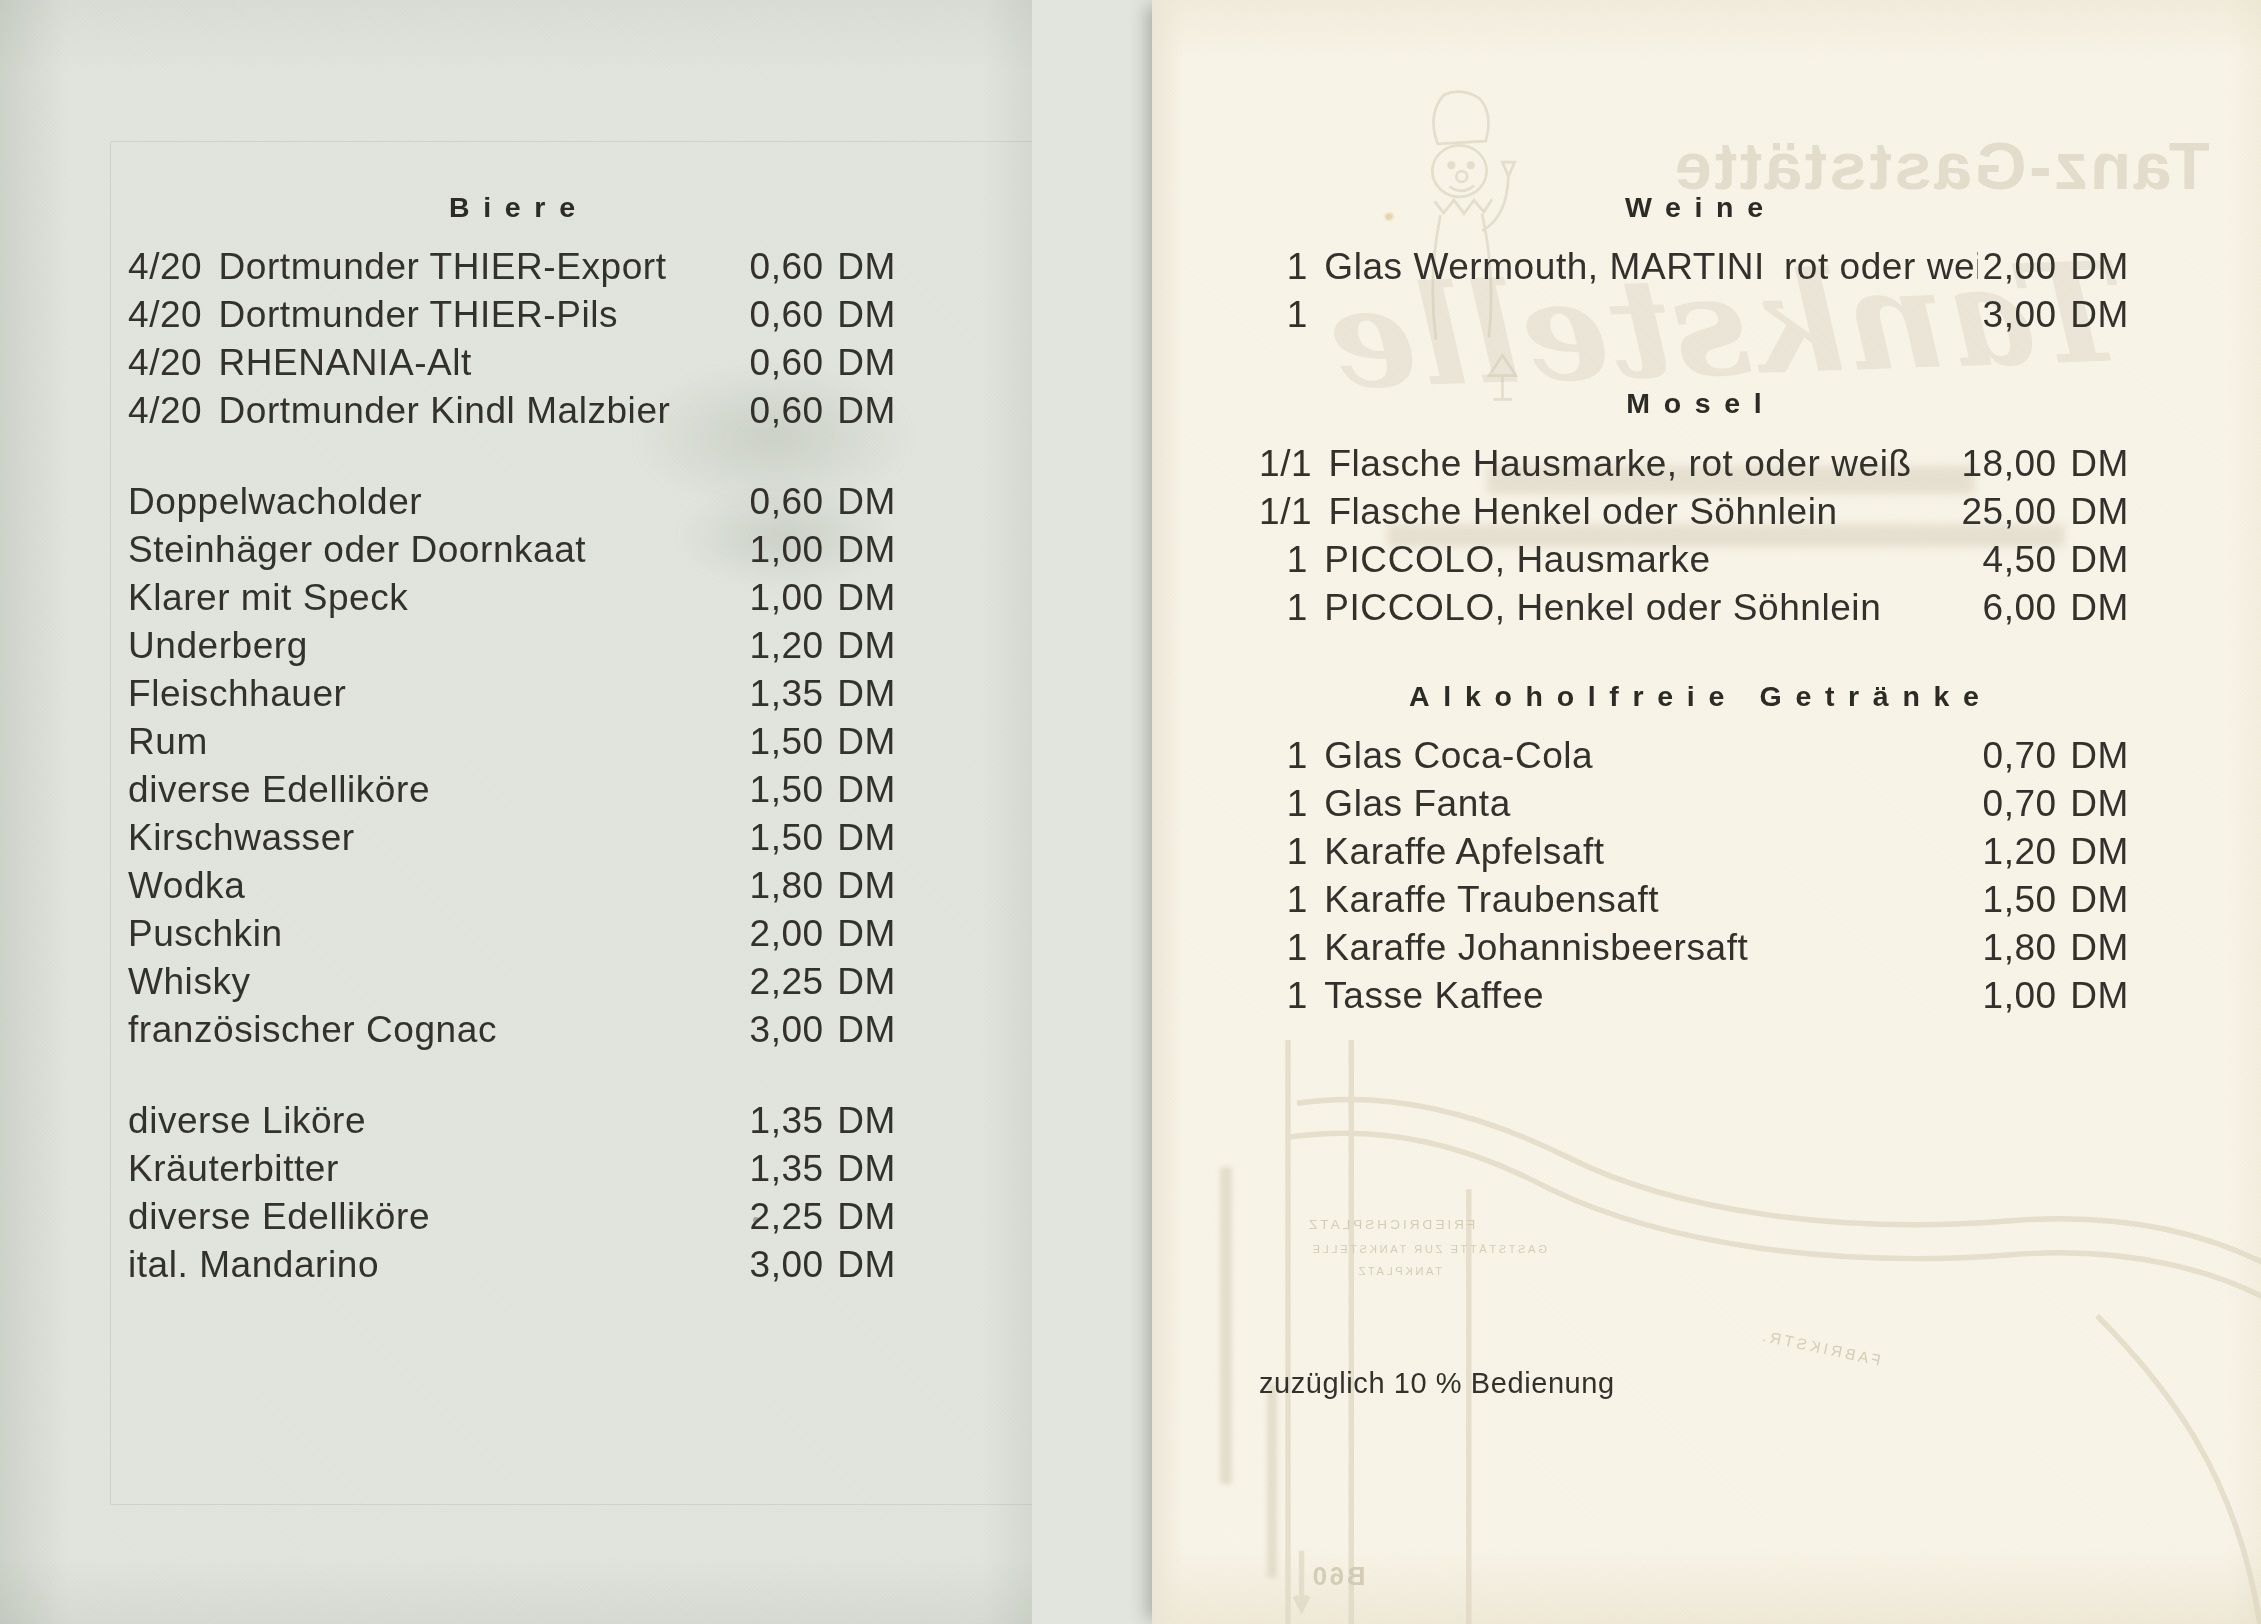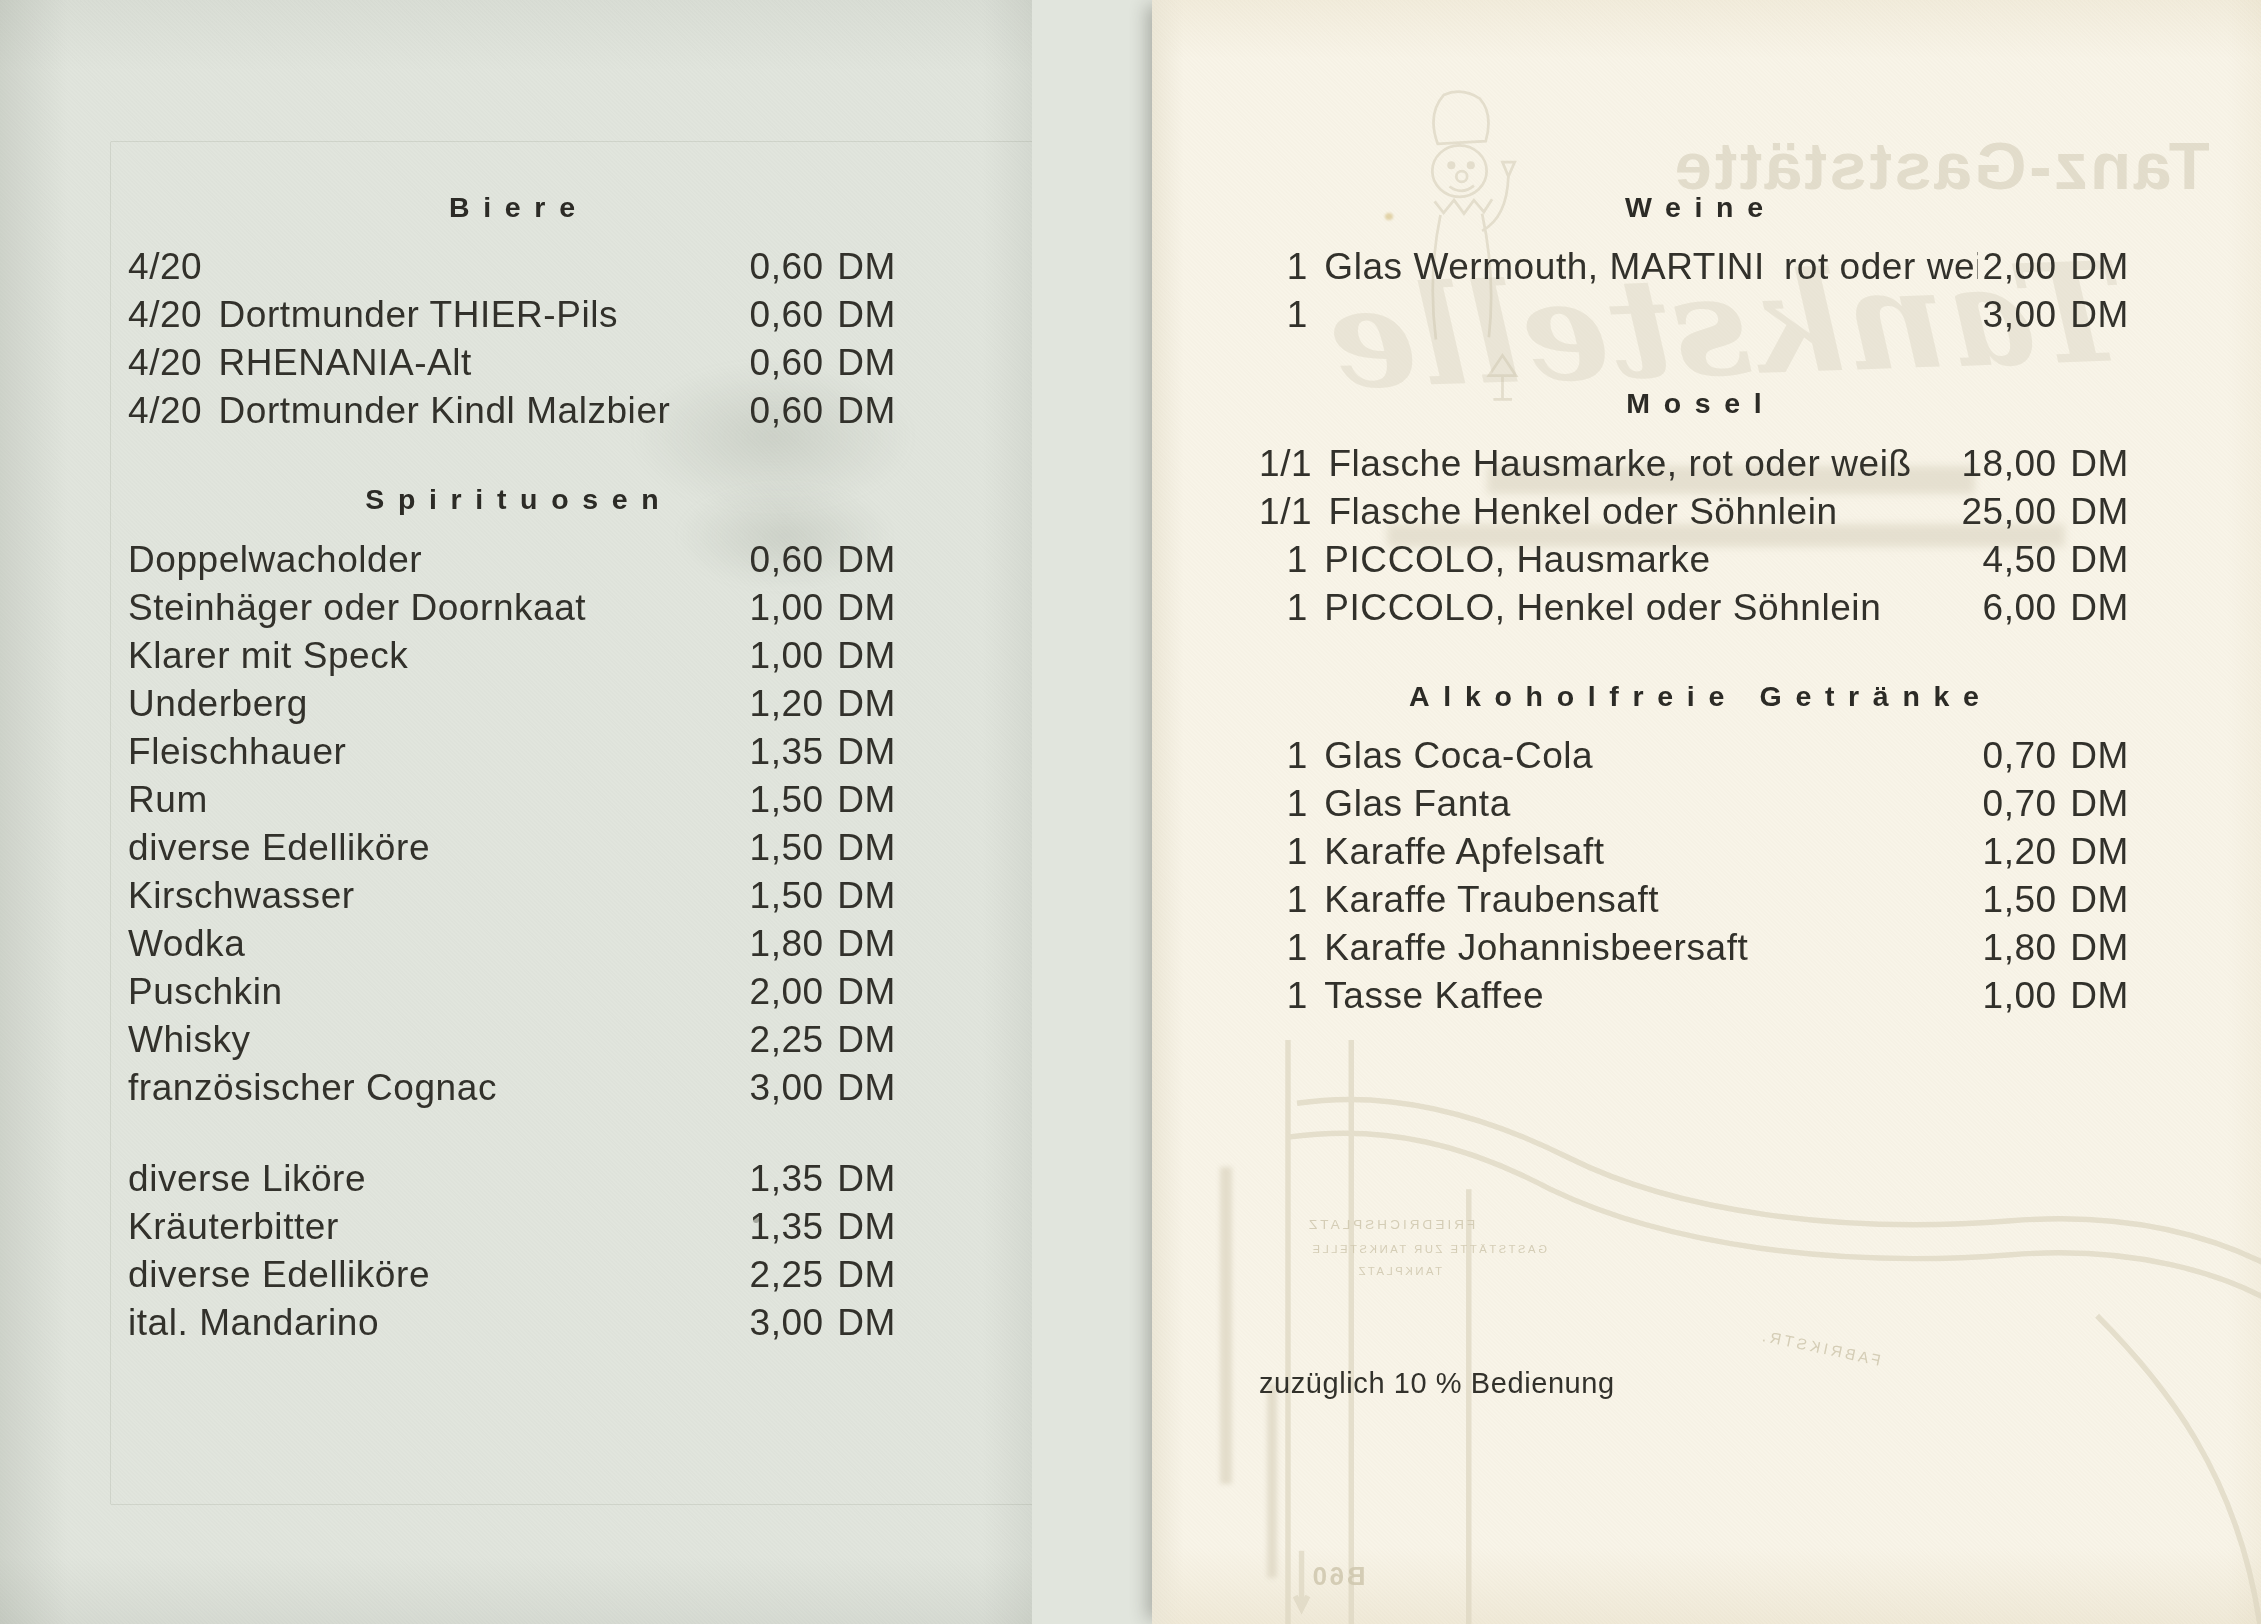--- a/index.html
+++ b/index.html
@@ -82,20 +82,21 @@
   <div class="page page-left">
     <div class="ghost-frame"></div>
     <div class="smudge sm1"></div>
     <div class="smudge sm2"></div>
     <div class="speck sp1"></div>
     <div class="menu-content" id="left-sections">
         <div class="menu-section">
           <div class="section-title">Biere</div>
           <div class="menu-row">
             <span class="qty">4/20</span>
+            <span class="iname">Dortmunder THIER-Export</span>
             <span class="price">
               <span class="amount">0,60</span>
               <span class="currency">DM</span>
             </span>
           </div>
           <div class="menu-row">
             <span class="qty">4/20</span>
             <span class="iname">Dortmunder THIER-Pils</span>
             <span class="price">
               <span class="amount">0,60</span>
@@ -113,21 +114,20 @@
           <div class="menu-row">
             <span class="qty">4/20</span>
             <span class="iname">Dortmunder Kindl Malzbier</span>
             <span class="price">
               <span class="amount">0,60</span>
               <span class="currency">DM</span>
             </span>
           </div>
         </div>
         <div class="menu-section">
-          <div class="section-title">Spirituosen</div>
           <div class="menu-row">
             <span class="iname">Doppelwacholder</span>
             <span class="price">
               <span class="amount">0,60</span>
               <span class="currency">DM</span>
             </span>
           </div>
           <div class="menu-row">
             <span class="iname">Steinhäger oder Doornkaat</span>
             <span class="price">

